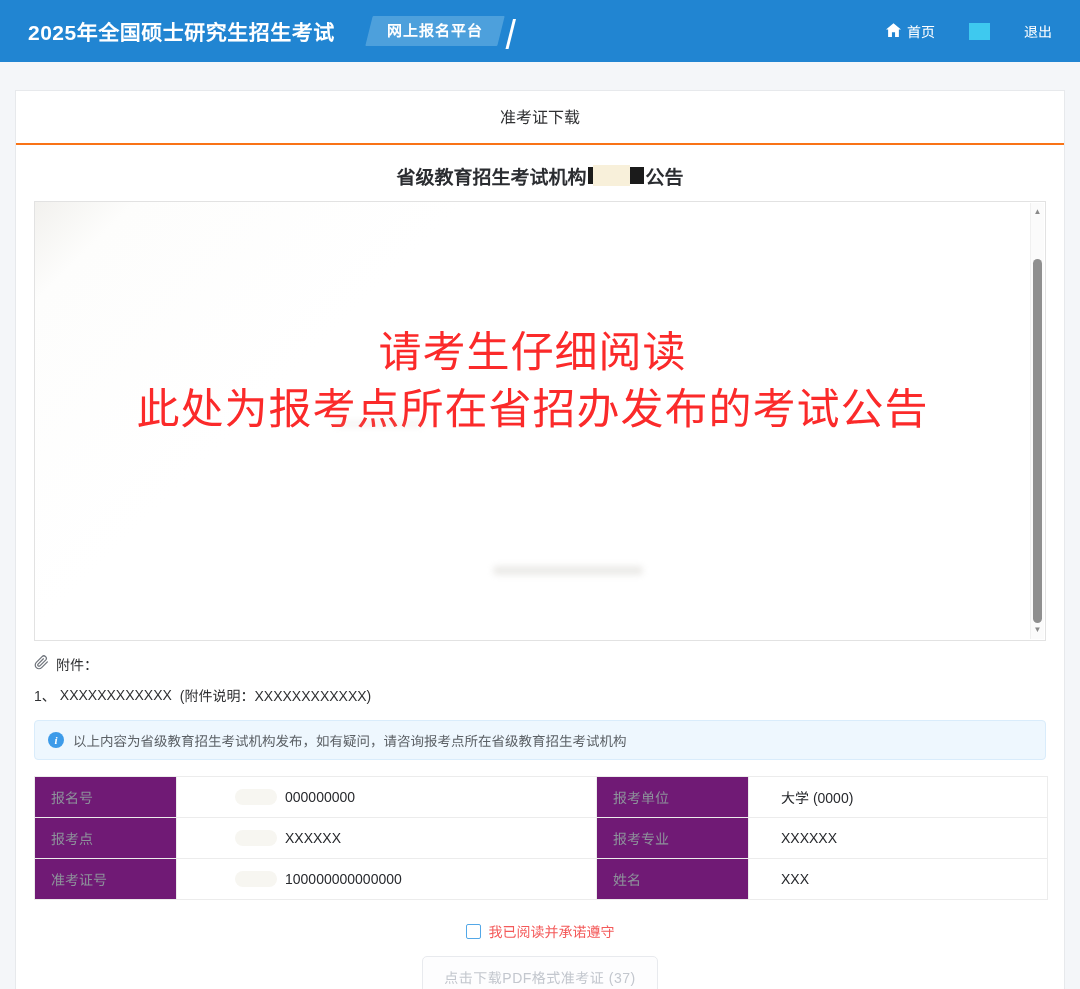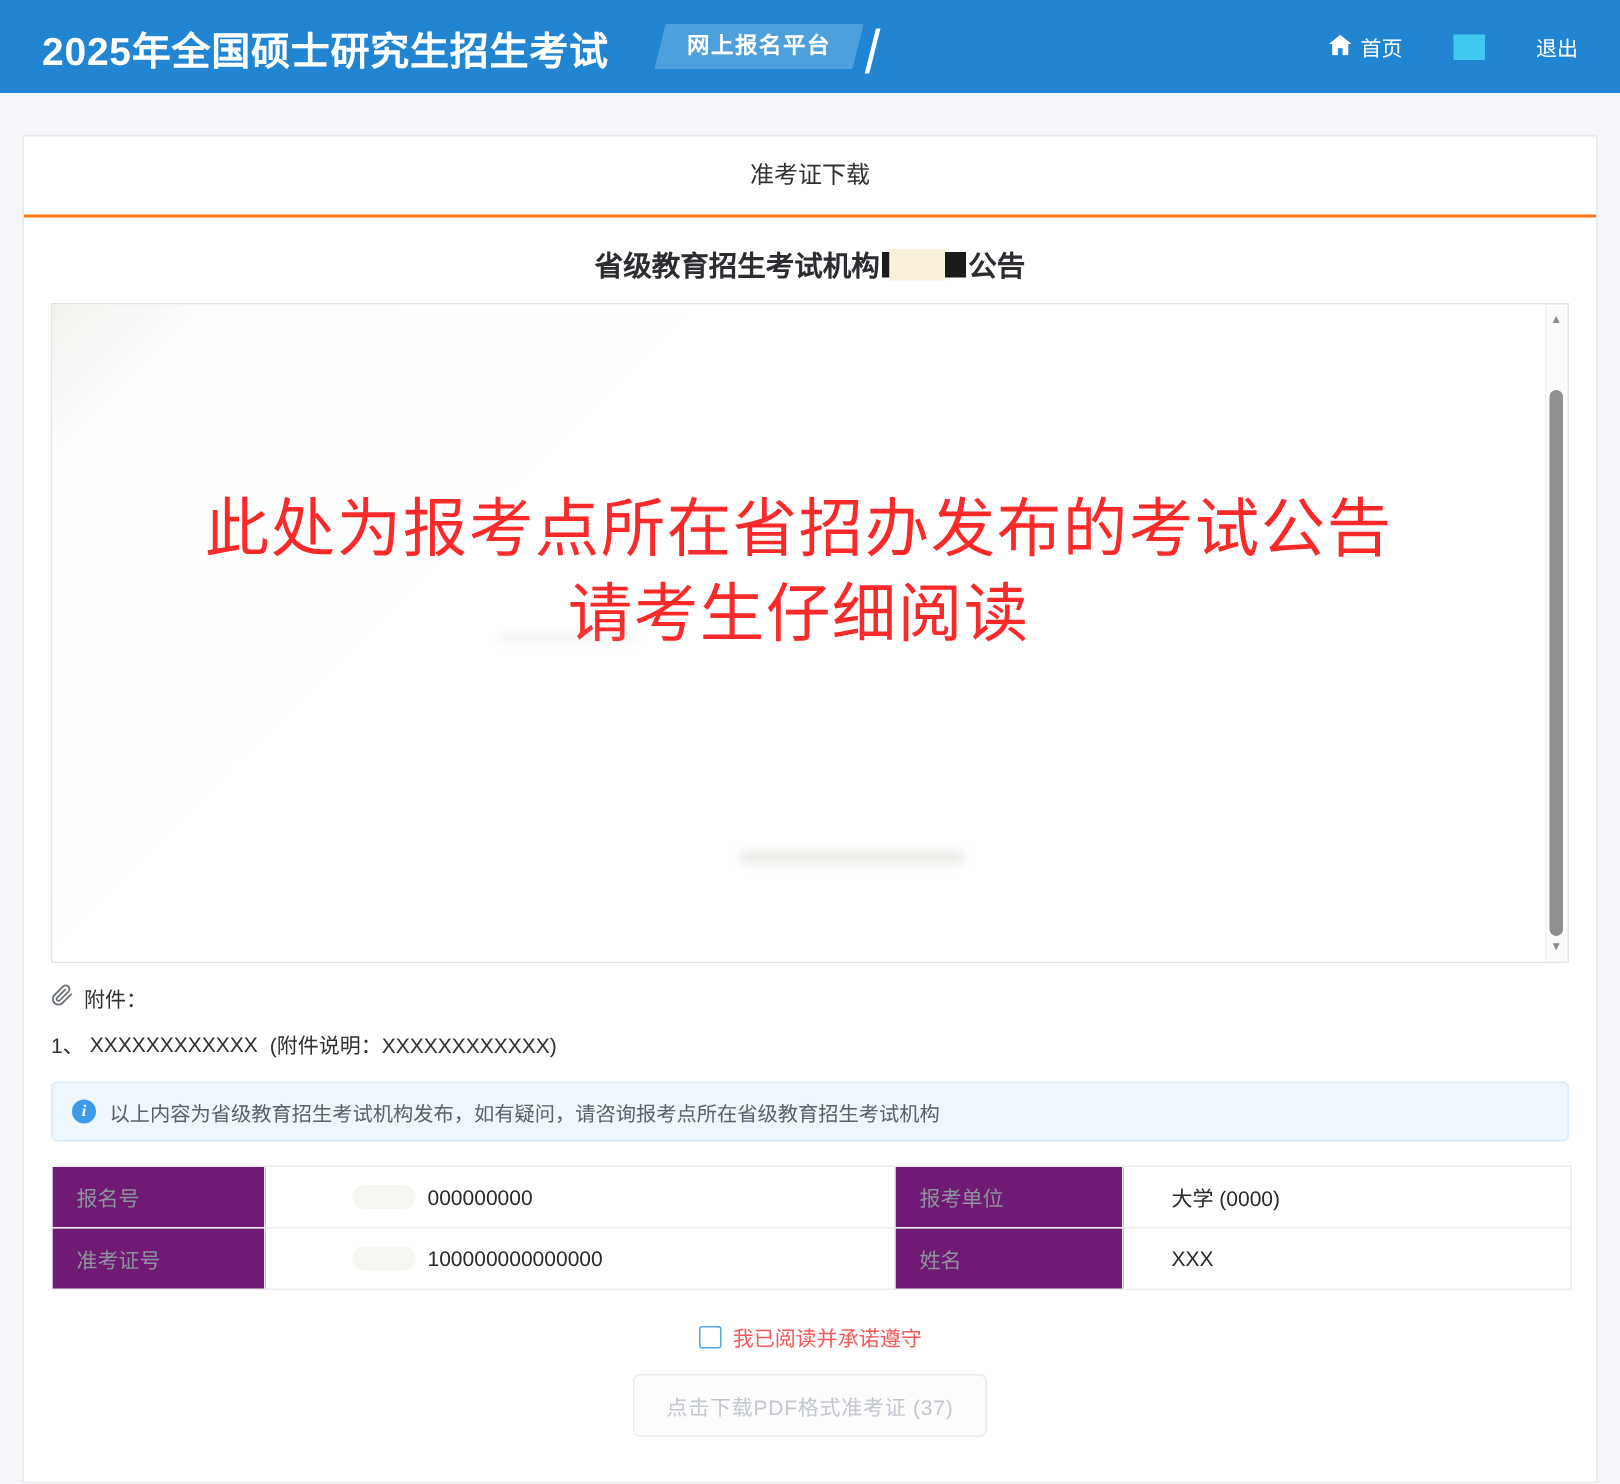--- a/index.html
+++ b/index.html
@@ -8,21 +8,21 @@
     font-family:"Liberation Sans","DejaVu Sans",sans-serif;
     background:#f4f6f9;
     color:#303133;
   }
 
   
   .app-header {
     height:62px; background:#2185d2; display:flex; align-items:center;
     padding:0 28px; color:#fff;
   }
-  .h-title { font-size:26px; font-weight:bold; letter-spacing:.5px; }
+  .h-title { font-size:21px; font-weight:bold; letter-spacing:.5px; }
   .h-badge {
     margin-left:34px; background:#4da0dc; height:30px; line-height:30px;
     padding:0 18px; transform:skewX(-14deg); position:relative; border-radius:1px;
   }
   .h-badge .badge-text {
     display:inline-block; transform:skewX(14deg);
     font-size:15px; font-weight:bold; color:#fff; letter-spacing:1px;
   }
   .h-badge .badge-slash {
     position:absolute; right:-12px; top:3px; width:3px; height:30px; background:#fff;
@@ -171,22 +171,22 @@
   <h2 class="notice-heading">
     <span>省级教育招生考试机构</span>
     <span class="partial-mark left"></span>
     <span class="redact-cream"></span>
     <span class="partial-mark right"></span>
     <span>公告</span>
   </h2>
 
   <div class="notice-viewer">
     <div class="notice-doc">
+      <p class="red-line">请考生仔细阅读</p>
       <p class="red-line">此处为报考点所在省招办发布的考试公告</p>
-      <p class="red-line">请考生仔细阅读</p>
       <span class="doc-smudge s1"></span>
       <span class="doc-smudge s2"></span>
     </div>
     <div class="v-scrollbar">
       <span class="arrow up">▲</span>
       <span class="thumb"></span>
       <span class="arrow down">▼</span>
     </div>
   </div>
 
@@ -213,20 +213,26 @@
 
   <table class="info-table">
     <tbody>
         <tr>
       <td class="lbl c1">报名号</td>
       <td class="val v1"><span class="smudge"></span><span>000000000</span></td>
       <td class="lbl c3">报考单位</td>
       <td class="val v2">大学 (0000)</td>
     </tr>
     <tr>
+      <td class="lbl c1">报考点</td>
+      <td class="val v1"><span class="smudge"></span><span>XXXXXX</span></td>
+      <td class="lbl c3">报考专业</td>
+      <td class="val v2">XXXXXX</td>
+    </tr>
+    <tr>
       <td class="lbl c1">准考证号</td>
       <td class="val v1"><span class="smudge"></span><span>100000000000000</span></td>
       <td class="lbl c3">姓名</td>
       <td class="val v2">XXX</td>
     </tr>
   </tbody>
     </table>
 
   <div class="agree-row">
     <span class="checkbox"></span>

